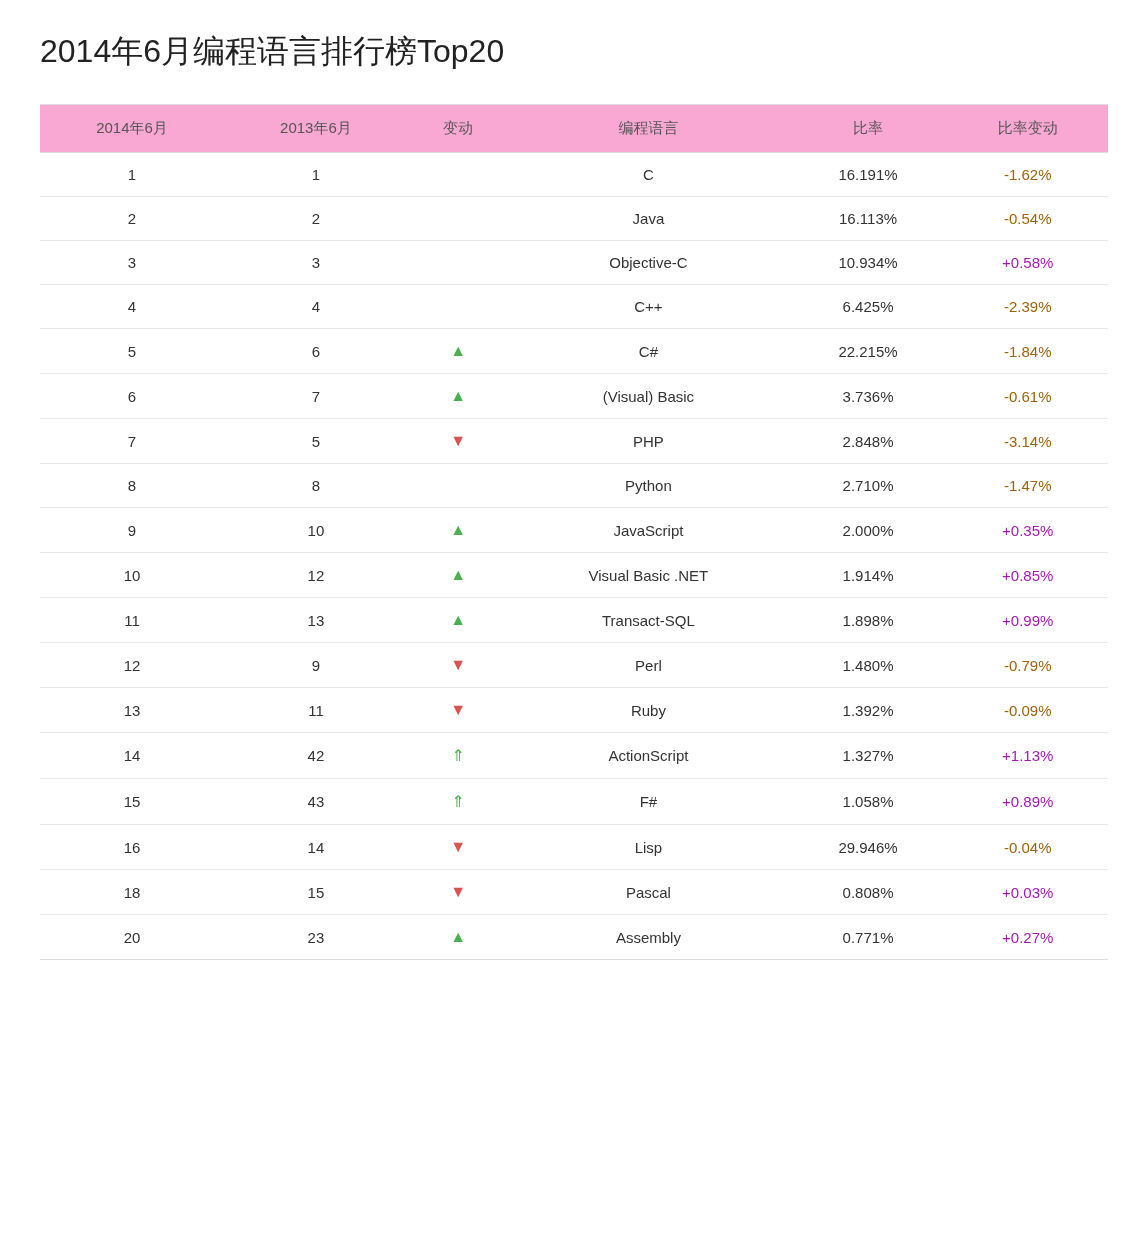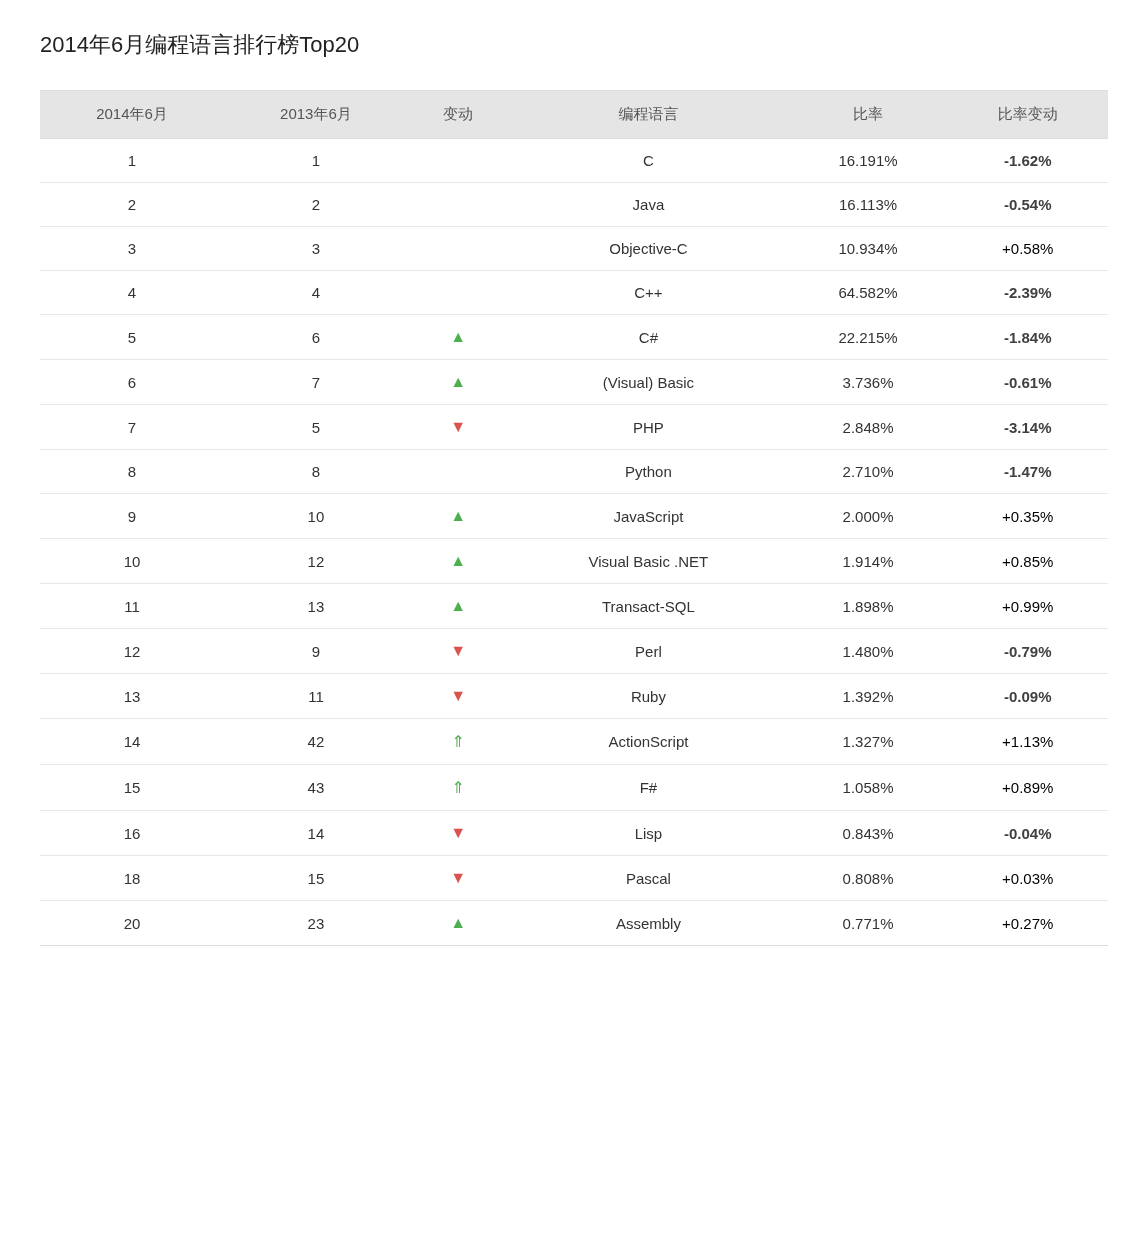--- a/index.html
+++ b/index.html
@@ -11,34 +11,34 @@
     body {
       font-family: "Microsoft YaHei", "PingFang SC", "Helvetica Neue", Arial, sans-serif;
       background: #fff;
       color: #333;
       padding: 30px 40px;
       width: 1148px;
       min-height: 1234px;
     }
 
     h1 {
-      font-size: 22px;
+      font-size: 32px;
       font-weight: normal;
       color: #222;
       margin-bottom: 30px;
     }
 
     table {
       width: 100%;
       border-collapse: collapse;
       font-size: 15px;
     }
 
     thead tr {
-      background: #e5e5e5;
+      background: #f9a8d4;
       border-top: 1px solid #ddd;
       border-bottom: 1px solid #ddd;
     }
 
     thead th {
       padding: 14px 10px;
       text-align: center;
       font-weight: normal;
       color: #555;
       font-size: 15px;
@@ -67,26 +67,25 @@
       color: #d9534f;
       font-size: 16px;
     }
 
     .arrow-up-double {
       color: #4caf50;
       font-size: 16px;
     }
 
     .change-pos {
-      color: #000000;
+      color: #a21caf;
     }
 
     .change-neg {
-      color: #404040;
-      font-weight: bold;
+      color: #a16207;
     }
   </style>
 </head>
 <body>
 
 <h1>2014年6月编程语言排行榜Top20</h1>
 
 <table>
   <thead>
     <tr>
@@ -121,21 +120,21 @@
         <td></td>
         <td>Objective-C</td>
         <td>10.934%</td>
         <td class="change-pos">+0.58%</td>
       </tr>
       <tr>
         <td>4</td>
         <td>4</td>
         <td></td>
         <td>C++</td>
-        <td>64.582%</td>
+        <td>6.425%</td>
         <td class="change-neg">-2.39%</td>
       </tr>
       <tr>
         <td>5</td>
         <td>6</td>
         <td><span class="arrow-up">▲</span></td>
         <td>C#</td>
         <td>22.215%</td>
         <td class="change-neg">-1.84%</td>
       </tr>
@@ -217,21 +216,21 @@
         <td><span class="arrow-up-double">⇑</span></td>
         <td>F#</td>
         <td>1.058%</td>
         <td class="change-pos">+0.89%</td>
       </tr>
       <tr>
         <td>16</td>
         <td>14</td>
         <td><span class="arrow-down">▼</span></td>
         <td>Lisp</td>
-        <td>0.843%</td>
+        <td>29.946%</td>
         <td class="change-neg">-0.04%</td>
       </tr>
       <tr>
         <td>18</td>
         <td>15</td>
         <td><span class="arrow-down">▼</span></td>
         <td>Pascal</td>
         <td>0.808%</td>
         <td class="change-pos">+0.03%</td>
       </tr>

